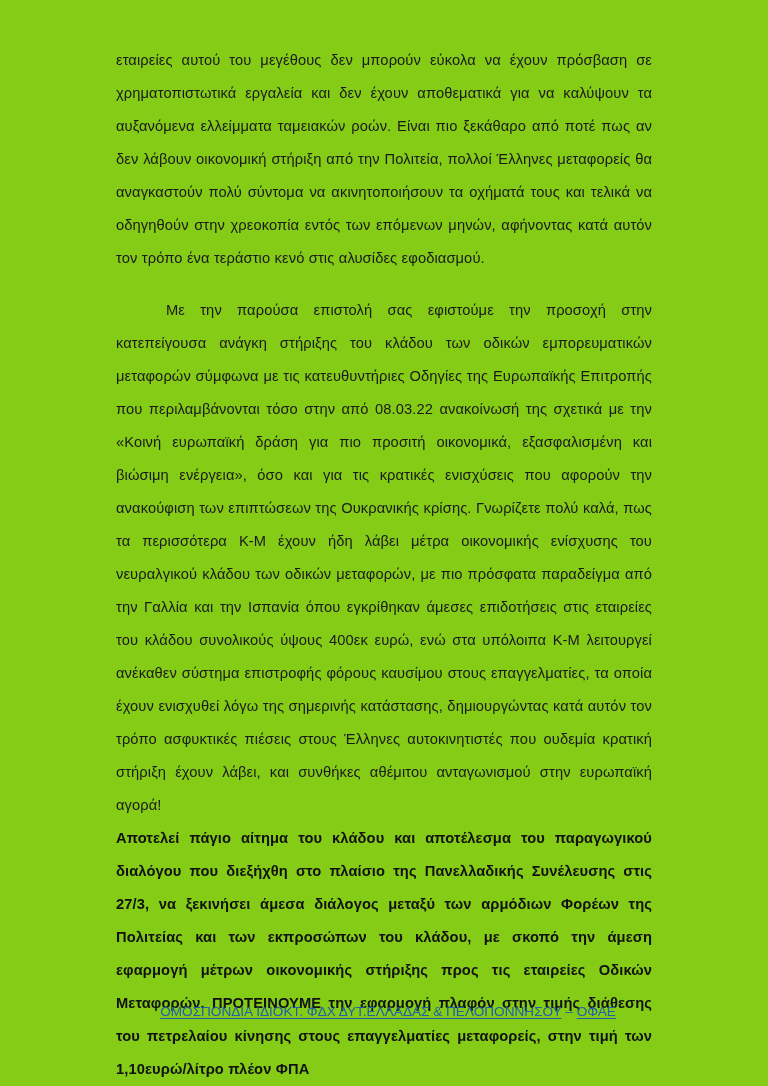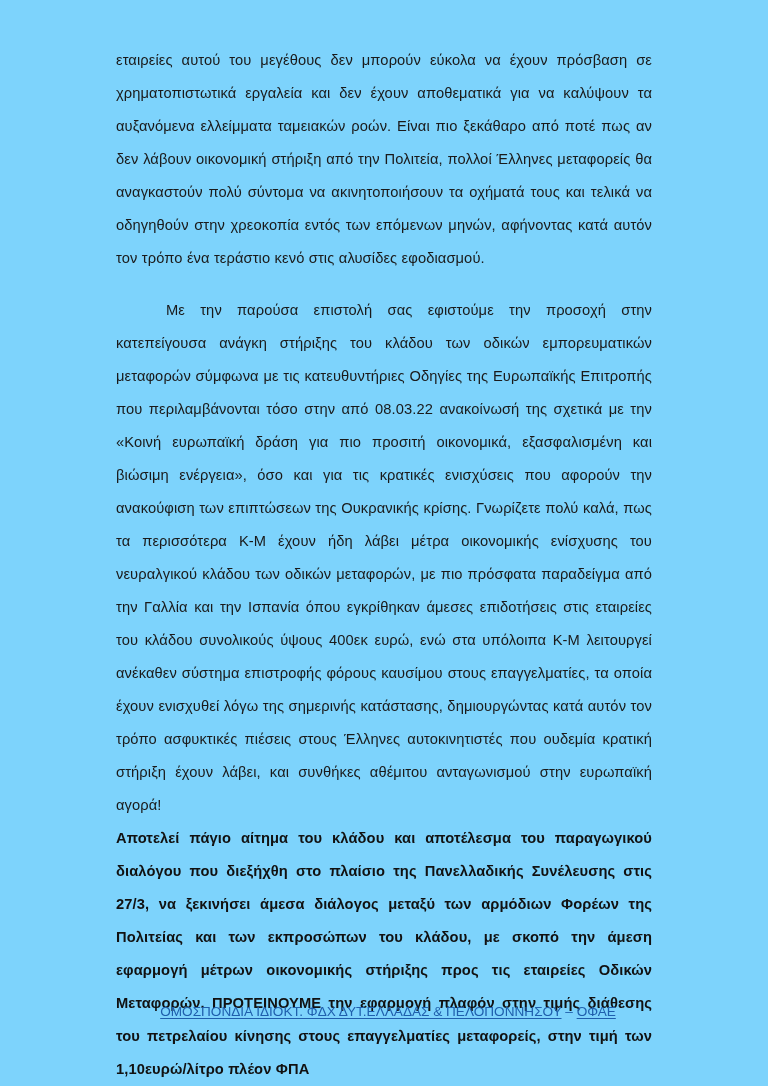--- a/index.html
+++ b/index.html
@@ -9,21 +9,21 @@
     background: #ffffff;
   }
   body {
     font-family: "Liberation Sans", sans-serif;
     color: #000000;
   }
   .page {
     position: relative;
     width: 768px;
     height: 1086px;
-    background: #7dd3fc;
+    background: #84cc16;
     overflow: hidden;
     box-sizing: border-box;
   }
   .content {
     position: absolute;
     left: 116px;
     top: 44px;
     width: 536px;
   }
   .para {

